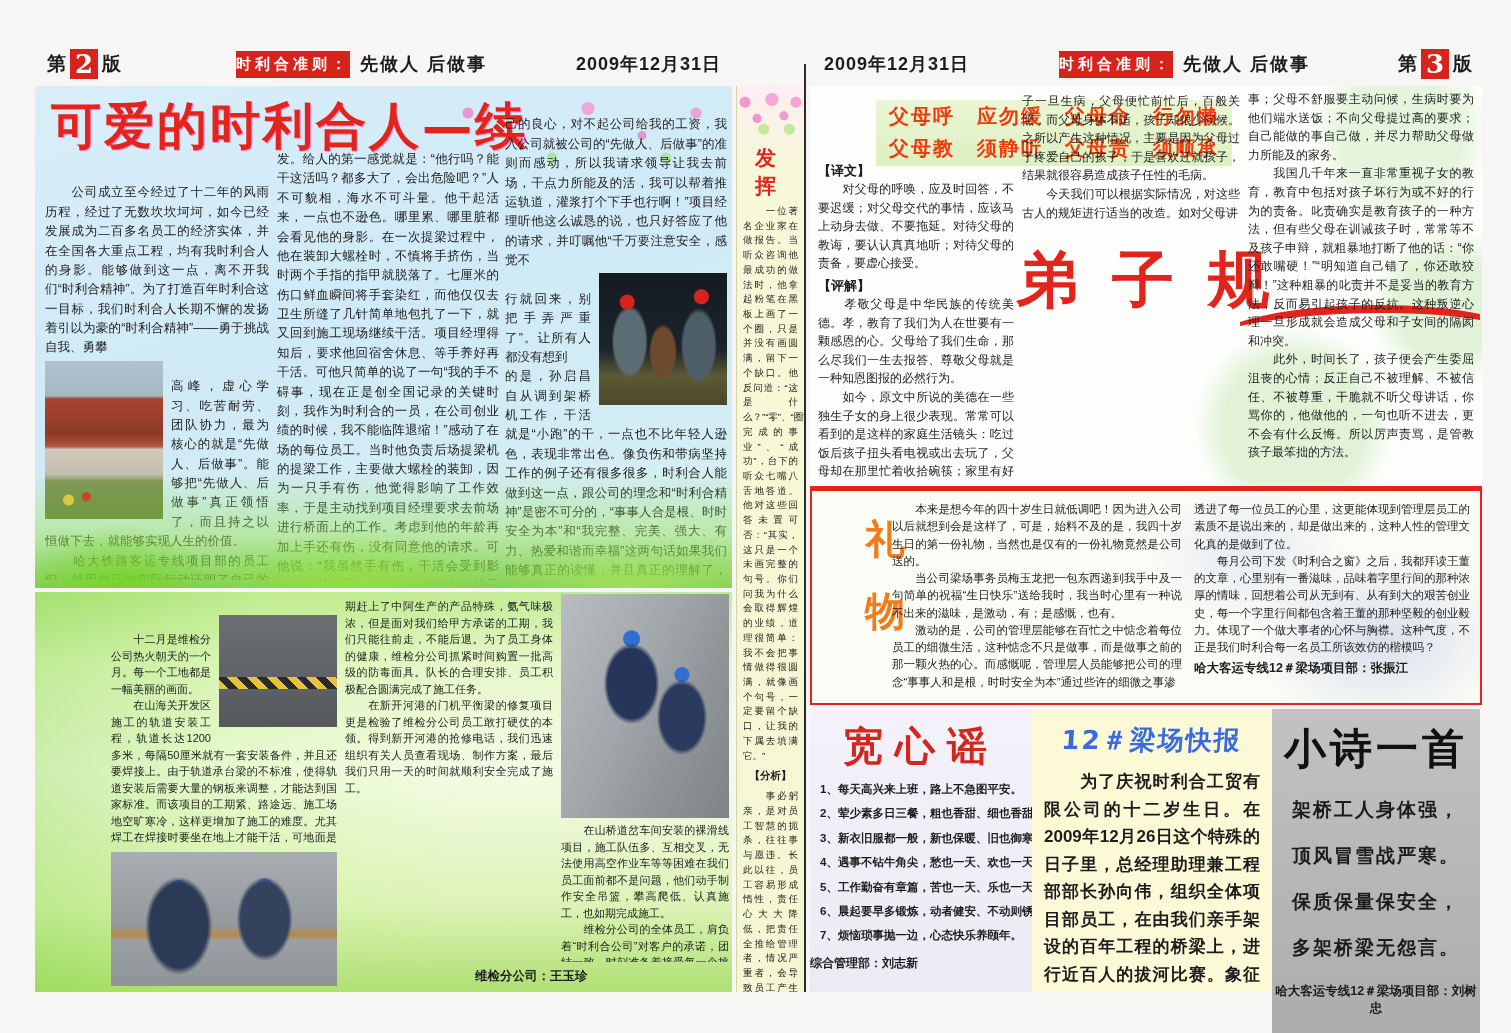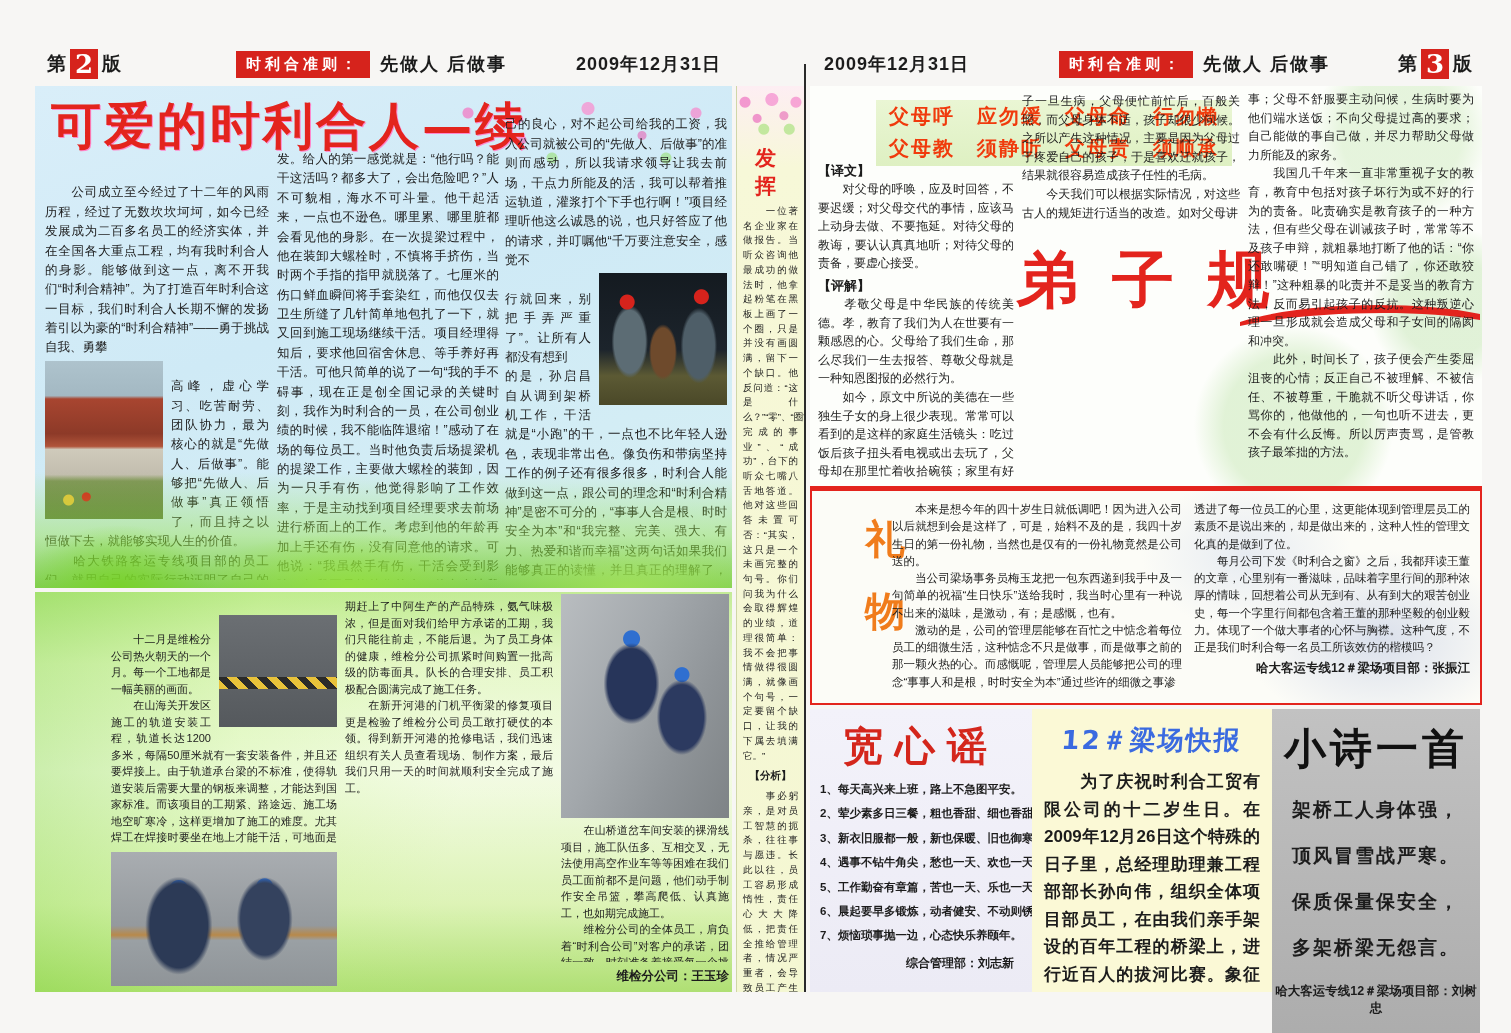--- a/index.html
+++ b/index.html
@@ -17,21 +17,21 @@
   .hdr{display:flex;align-items:center;font-weight:bold;}
   .pagenum{display:flex;align-items:center;gap:4px;font-size:19px;}
   .pagenum .numbox{
     background:#d6231c;color:#fff;font-size:26px;font-weight:bold;
     width:28px;height:30px;display:flex;align-items:center;justify-content:center;
     font-family:"DejaVu Serif",serif;
   }
   .principle{display:flex;align-items:center;gap:10px;}
   .principle .plabel{
     background:#d6231c;color:#fff;font-size:15px;font-weight:bold;
-    padding:4px 10px;letter-spacing:4px;white-space:nowrap;
+    padding:4px 0;letter-spacing:4px;white-space:nowrap;
   }
   .principle .ptext{font-size:18px;letter-spacing:2px;white-space:nowrap;}
   .dateline{font-size:18px;letter-spacing:1px;}
 
   
   #article{
     background:linear-gradient(160deg,#d9eef9 0%,#cfeaf6 45%,#d7f0f4 100%);
   }
   #art-title{
     font-family:"DejaVu Serif",serif;font-weight:bold;color:#e3241d;
@@ -69,21 +69,21 @@
     background:
       radial-gradient(circle at 12% 30%, rgba(240,130,200,.8) 0 5px, transparent 6px),
       radial-gradient(circle at 30% 60%, rgba(235,110,190,.7) 0 4px, transparent 5px),
       radial-gradient(circle at 52% 25%, rgba(245,150,210,.8) 0 6px, transparent 7px),
       radial-gradient(circle at 70% 55%, rgba(230,100,180,.6) 0 4px, transparent 5px),
       radial-gradient(circle at 88% 30%, rgba(245,140,205,.75) 0 5px, transparent 6px),
       radial-gradient(circle at 40% 80%, rgba(140,220,90,.5) 0 5px, transparent 6px),
       radial-gradient(circle at 78% 80%, rgba(140,220,90,.5) 0 5px, transparent 6px);
     pointer-events:none;
   }
-  .byline{font-weight:bold;text-align:right;font-size:12.5px;margin-top:4px;}
+  .byline{font-weight:bold;font-size:12.5px;margin-top:4px;}
 
   
   #fahui{
     background:linear-gradient(180deg,#fdeef3 0%,#f7f8d8 9%,#f4f7d2 100%);
     border-left:1px solid #cfd6a8;
   }
   #fahui-title{
     color:#e3241d;font-size:21px;font-weight:900;text-align:center;
     letter-spacing:10px;font-family:"DejaVu Serif",serif;padding-top:58px;
   }

